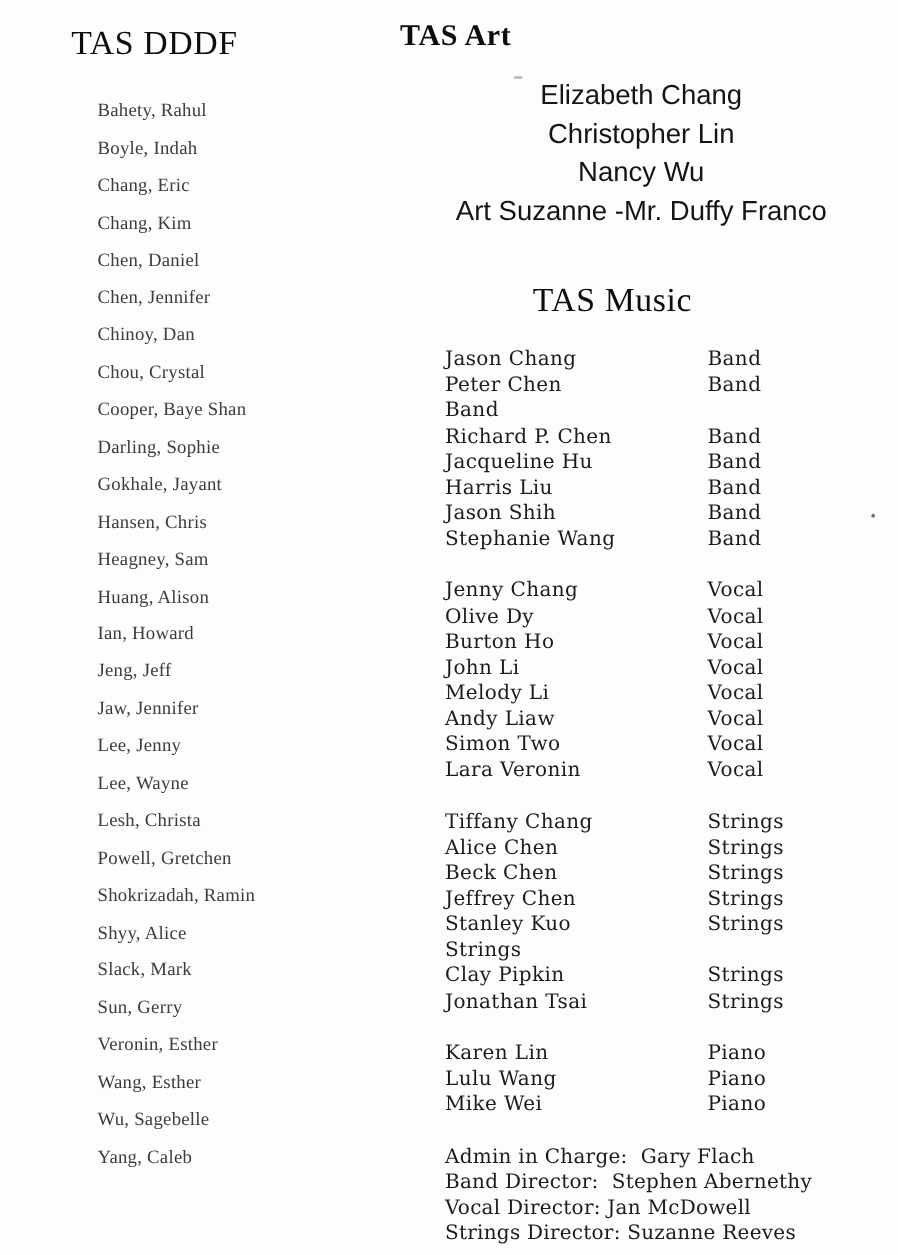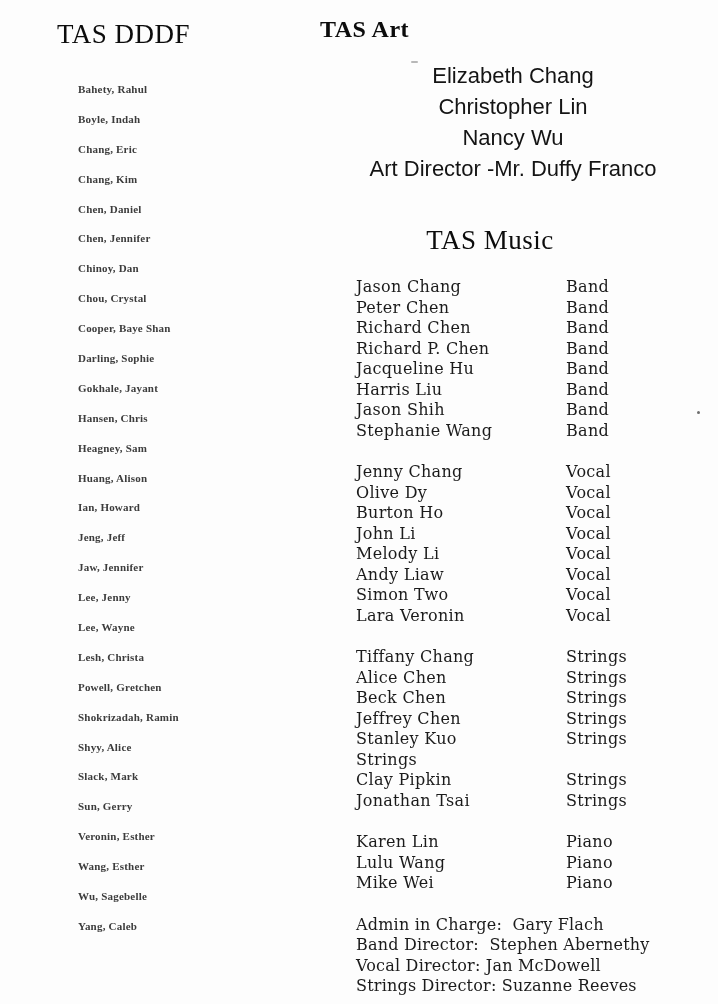--- a/index.html
+++ b/index.html
@@ -16,22 +16,22 @@
     position:absolute;left:57px;top:20px;margin:0;
     font-family:"Liberation Serif",serif;font-weight:normal;
     font-size:27px;line-height:1.1;letter-spacing:0.5px;
     color:var(--heading_text,#0c0c0c);
   }
   .name-list{
     position:absolute;left:78px;top:75px;margin:0;padding:0;list-style:none;
   }
   .name-list li{
     height:29.9px;line-height:29.9px;
-    font-family:"Liberation Serif",serif;font-weight:bold;
-    font-size:11px;letter-spacing:0.2px;white-space:nowrap;
+    font-family:"Liberation Serif",serif;font-weight:normal;
+    font-size:15px;letter-spacing:0.2px;white-space:nowrap;
     color:var(--left_list_text,#3c3c3c);
   }
 
   
   .art-title{
     position:absolute;left:320px;top:16px;width:364px;margin:0;
     text-align:left;
     font-family:"Liberation Serif",serif;font-weight:bold;
     font-size:24px;line-height:1.1;letter-spacing:0.5px;
     color:var(--heading_text,#0c0c0c);
@@ -149,42 +149,41 @@
 
   <h2 class="art-title">TAS Art</h2>
   <div class="art-lines">
 
       <div class="art-line">Elizabeth Chang</div>
 
       <div class="art-line">Christopher Lin</div>
 
       <div class="art-line">Nancy Wu</div>
 
-      <div class="art-line">Art Director -Mr. Duffy Franco</div>
+      <div class="art-line">Art Suzanne -Mr. Duffy Franco</div>
 
   </div>
 
   <h2 class="music-title">TAS Music</h2>
 
   <div class="music-body">
 
     <div class="m-group">
 
         <div class="m-row">
           <span class="m-name">Jason Chang</span>
           <span class="m-role">Band</span>
         </div>
 
         <div class="m-row">
           <span class="m-name">Peter Chen</span>
           <span class="m-role">Band</span>
         </div>
 
         <div class="m-row">
-          <span class="m-name">Richard Chen</span>
           <span class="m-role">Band</span>
         </div>
 
         <div class="m-row">
           <span class="m-name">Richard P. Chen</span>
           <span class="m-role">Band</span>
         </div>
 
         <div class="m-row">
           <span class="m-name">Jacqueline Hu</span>

